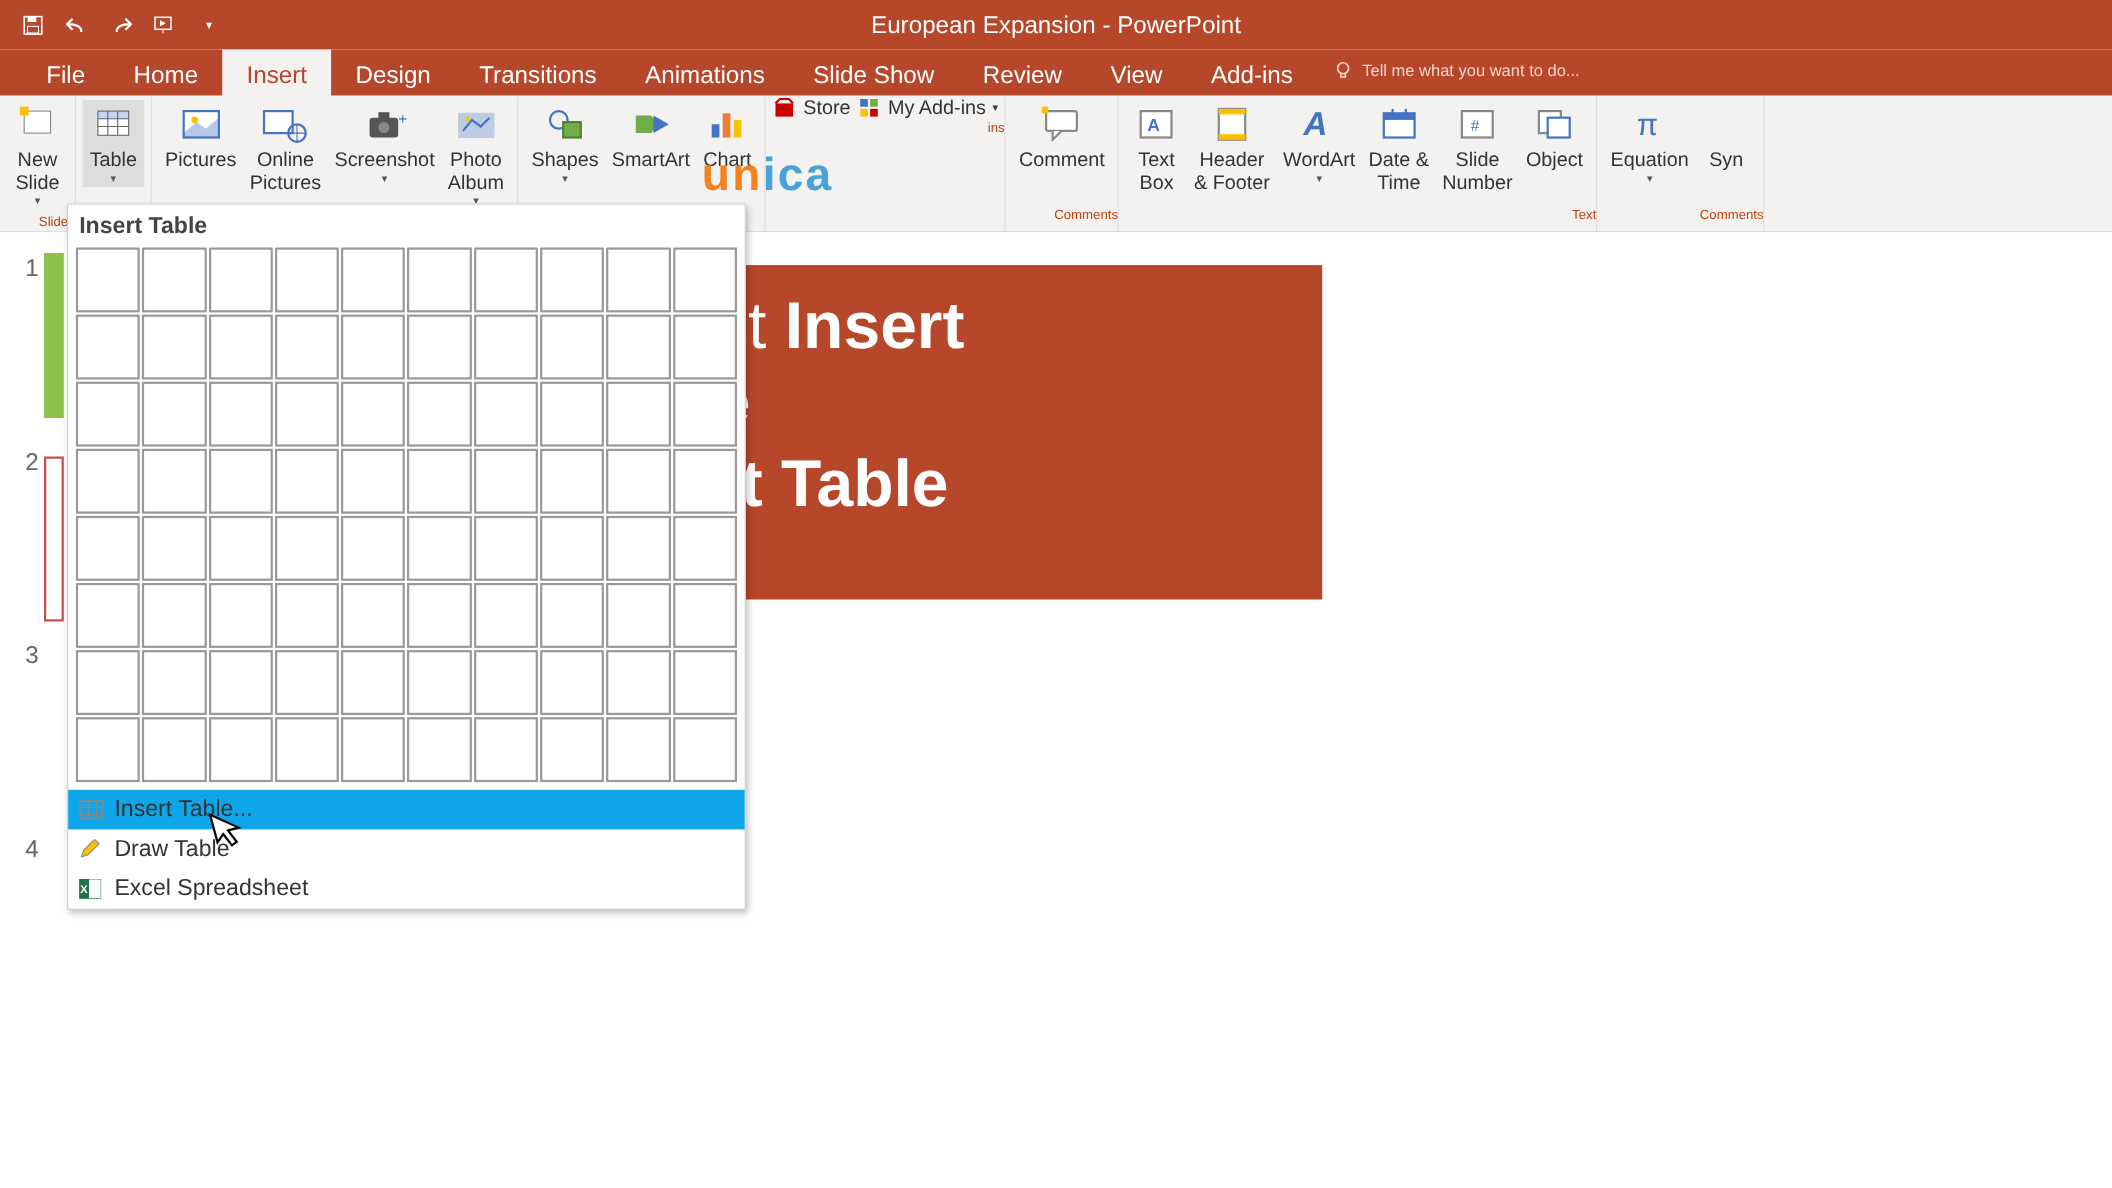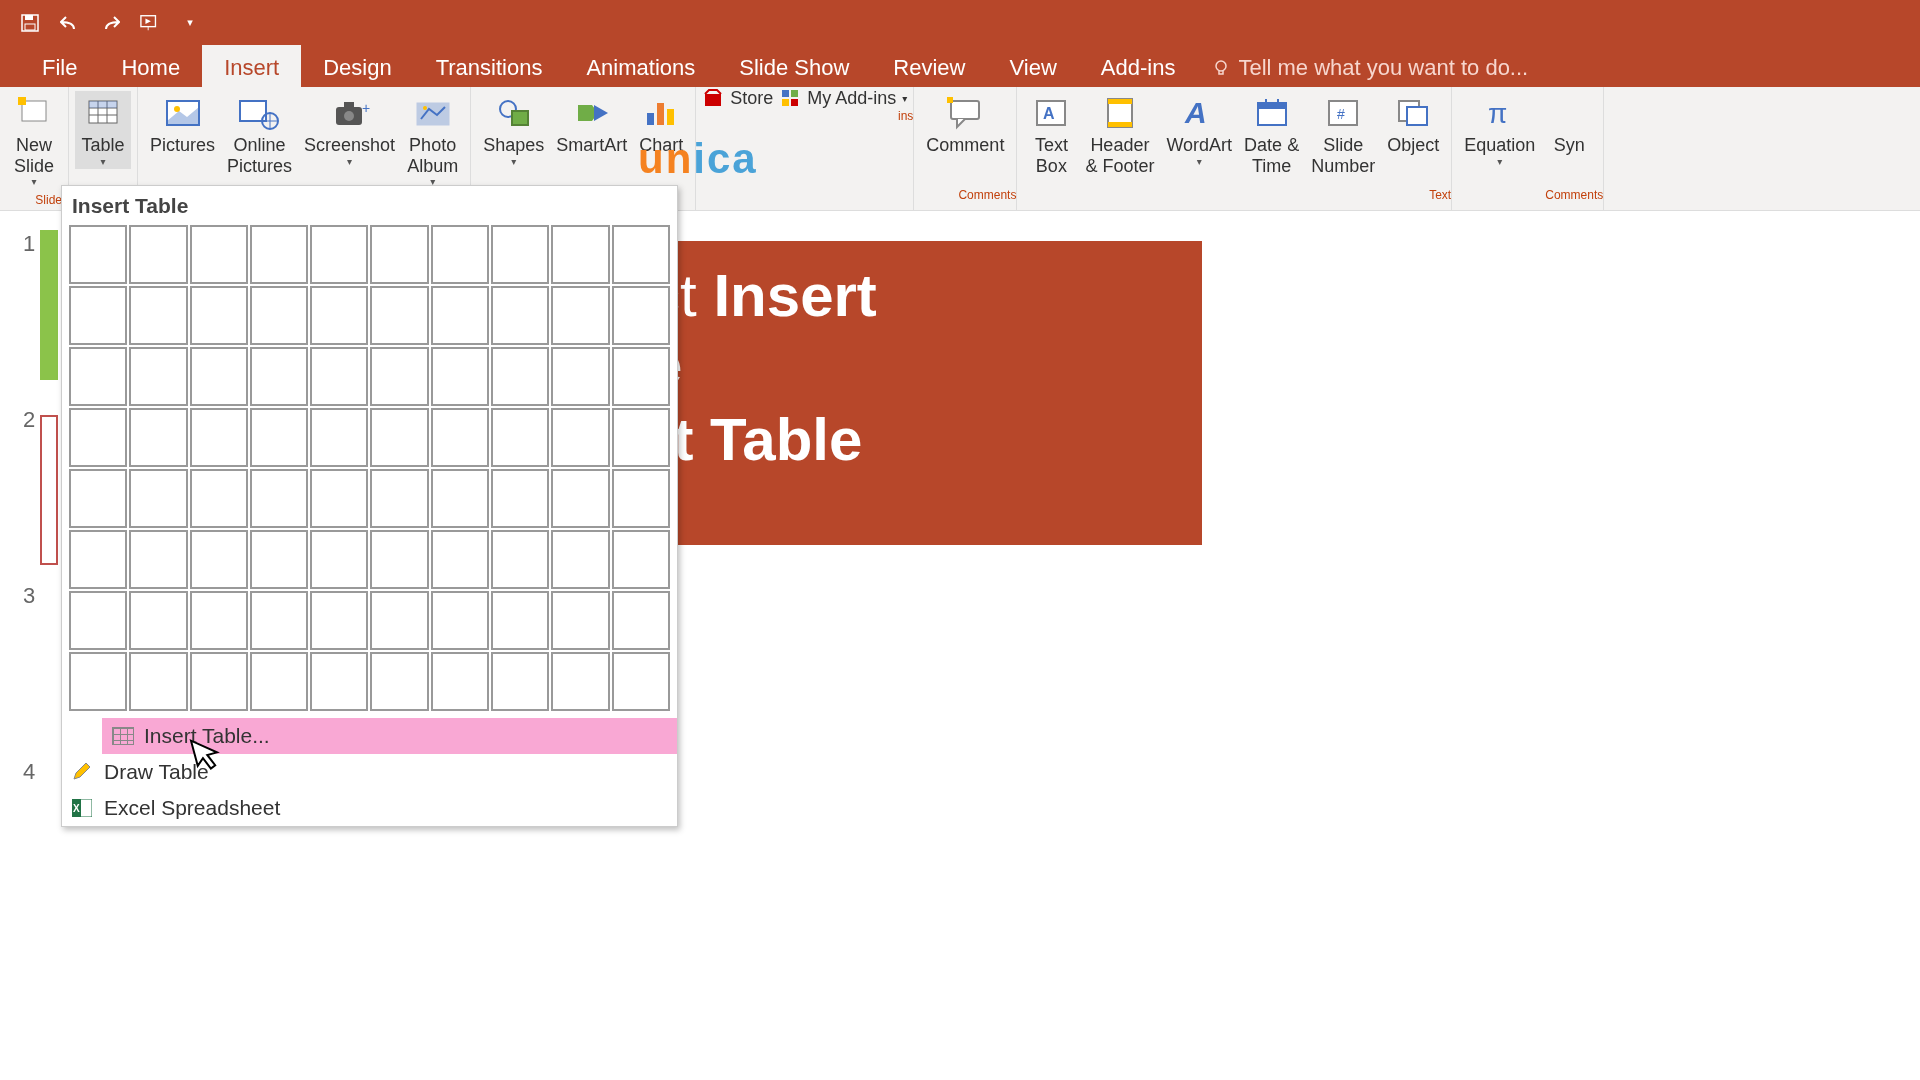--- a/index.html
+++ b/index.html
@@ -8,21 +8,21 @@
 
 .titlebar { height: 45px; background: #b7472a; display: flex; align-items: center; color: #fff; padding: 0 10px; }
 .titlebar .qa-icons { display: flex; gap: 20px; align-items: center; margin-left: 10px; }
 .titlebar .qa-icons .qa-icon { width: 20px; height: 20px; display: flex; align-items: center; justify-content: center; font-size: 18px; }
 .titlebar .title { position: absolute; left: 50%; transform: translateX(-50%); font-size: 22px; font-weight: 400; }
 
 
 .tabstrip { height: 42px; background: #b7472a; display: flex; align-items: flex-start; padding-left: 20px; }
 .tabstrip .tab { padding: 10px 22px 10px 22px; color: #fff; font-size: 22px; cursor: pointer; }
 .tabstrip .tab.active { background: #f3f2f1; color: #b7472a; }
-.tabstrip .tellme { display: flex; align-items: center; gap: 8px; color: #f7d6ce; font-size: 22px; padding: 10px 15px; }
+.tabstrip .tellme { display: flex; align-items: center; gap: 8px; color: #f7d6ce; font-size: 15px; padding: 10px 15px; }
 .tabstrip .bulb { width: 18px; height: 18px; }
 
 
 .ribbon { height: 124px; background: #f3f2f1; display: flex; border-bottom: 1px solid #ddd; }
 .rgroup { display: flex; flex-direction: column; height: 100%; border-right: 1px solid #ddd; }
 .rgroup .buttons { flex: 1; display: flex; align-items: flex-start; padding: 4px 6px; }
 .rgroup .label { text-align: right; font-size: 12px; color: #c2410c; padding-bottom: 2px; height: 22px; }
 .rbtn { display: flex; flex-direction: column; align-items: center; justify-content: flex-start; padding: 2px 6px; cursor: pointer; min-width: 50px; }
 .rbtn.active { background: #ddd; }
 .rbtn .ic { width: 44px; height: 40px; display: flex; align-items: center; justify-content: center; }
@@ -40,21 +40,21 @@
 .thumb-shapes .tshape { width: 18px; height: 150px; margin-bottom: 35px; }
 
 
 .table-dd { position: absolute; left: 61px; top: 185px; width: 617px; background: #fff; border: 1px solid #ccc; box-shadow: 2px 3px 6px rgba(0,0,0,0.25); z-index: 10; }
 .table-dd .dd-title { padding: 8px 10px 6px 10px; font-size: 21px; color: #444; font-weight: 600; }
 .table-dd .grid { padding: 0 6px 6px 6px; }
 .table-dd .grid-row { display: flex; }
 .table-dd .cell { width: 61px; height: 61px; border: 1px solid #fff; }
 .table-dd .cell-inner { width: 100%; height: 100%; border: 2px solid #999; background: #fff; }
 .table-dd .menu-item { display: flex; align-items: center; gap: 10px; padding: 6px 10px; font-size: 21px; color: #333; cursor: pointer; }
-.table-dd .menu-item.hover { background: #f9a8d4; margin-left: 40px; }
+.table-dd .menu-item.hover { background: #0ea5e9; }
 .table-dd .mi-icon { width: 22px; height: 18px; border: 1px solid #888; display: flex; }
 .table-dd .mi-icon.tbl::before { content: ""; width: 100%; height: 100%; background: repeating-linear-gradient(#888 0 1px, transparent 1px 6px), repeating-linear-gradient(90deg,#888 0 1px, transparent 1px 7px); }
 
 
 .instr { position: absolute; left: 495px; top: 241px; width: 707px; height: 304px; background: #b7472a; color: #fff; padding: 20px 35px; }
 .instr .l1 { font-size: 60px; font-weight: 300; }
 .instr .l1 b { font-weight: 600; }
 .instr .l2 { font-size: 60px; font-weight: 600; margin-top: 0px; }
 .instr .l3 { font-size: 60px; font-weight: 600; margin-top: 6px; }
 
@@ -92,20 +92,21 @@
     </span>
     <span class="qa-icon">
       <svg width="22" height="18" viewBox="0 0 22 18">
           <rect x="1" y="1" width="16" height="12" fill="none" stroke="#fff" stroke-width="1.5"></rect>
           <path d="M6 4 L12 7 L6 10 Z" fill="#fff"></path>
           <path d="M9 13 L9 17" stroke="#fff"></path>
         </svg>
     </span>
     <span class="qa-icon" style="font-size:11px;">▾</span>
   </div>
+  <div class="title">European Expansion - PowerPoint</div>
 </div>
 
 <div class="tabstrip">
   <div class="tab">File</div>
   <div class="tab">Home</div>
   <div class="tab active">Insert</div>
   <div class="tab">Design</div>
   <div class="tab">Transitions</div>
   <div class="tab">Animations</div>
   <div class="tab">Slide Show</div>

